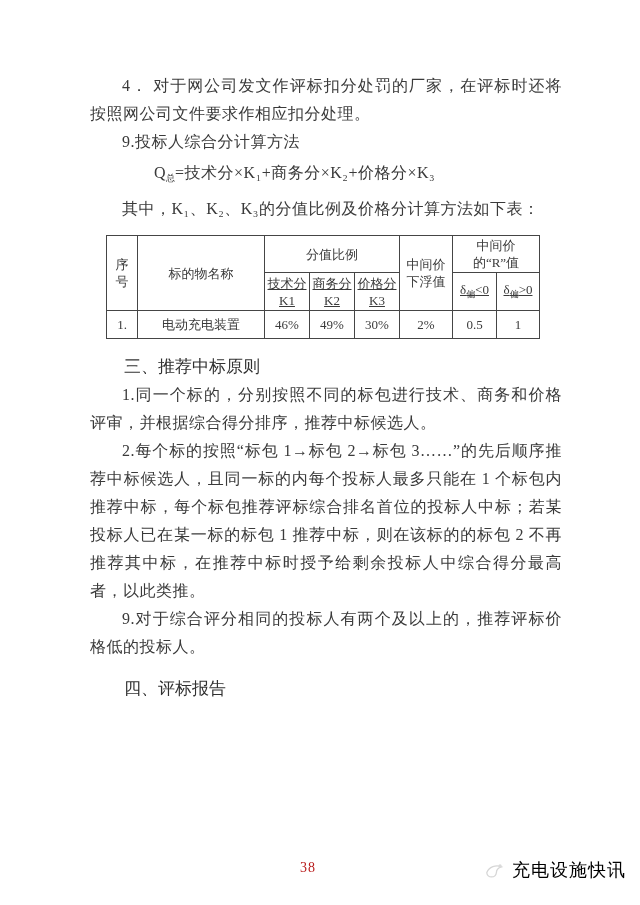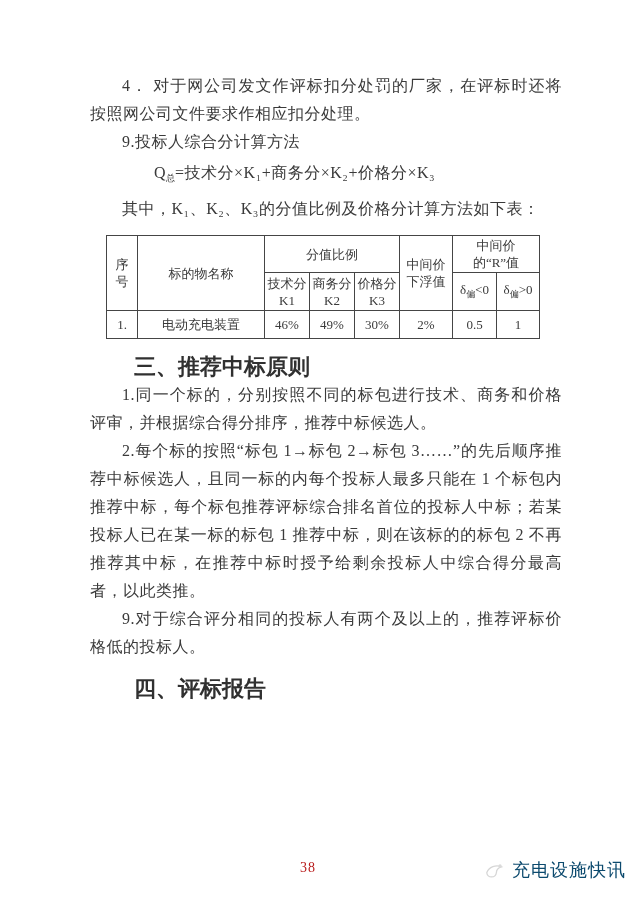--- a/index.html
+++ b/index.html
@@ -20,57 +20,57 @@
     font-size:16px;
     line-height:28px;
     text-align:justify;
     text-indent:2em;
     letter-spacing:0.5px;
   }
   .formula{margin:3px 0 !important;text-align:left !important;}
   .intro{margin:3px 0 12px !important;}
   .sub{font-size:9px;vertical-align:-3px;letter-spacing:0;}
   h2.sec{
-    font-size:22px;
+    font-size:17px;
     line-height:28px;
-    font-weight:bold;
+    font-weight:normal;
     margin:14px 0 0 0;
     text-indent:2em;
     color:#303030;
   }
   table.score{
     border-collapse:collapse;
     margin:4px 0 12px 16px;
     table-layout:fixed;
   }
   table.score th, table.score td{
     border:1px solid #454545;
     font-weight:normal;
     font-size:13px;
     line-height:17px;
     text-align:center;
     vertical-align:middle;
     padding:1px 2px;
     letter-spacing:0;
   }
   tr.h1 th{height:32px;}
-  tr.h2 th{height:35px;}
+  tr.h2 th{height:35px;text-decoration:underline;}
   tr.data td{height:25px;}
   .footer-pagenum{
     position:absolute;
     left:300px;top:860px;
     font-size:14px;
     letter-spacing:1px;
     color:#b91c1c;
   }
   .watermark{
     position:absolute;
     right:14px;top:858px;
     display:flex;align-items:center;gap:6px;
-    color:#0c4a6e;
+    color:#000000;
     font-size:18px;
     letter-spacing:1px;
     font-family:"Liberation Sans","DejaVu Sans",sans-serif;
   }
   .watermark svg{display:block;}
 </style>
 </head>
 <body>
 
 <div class="page">

